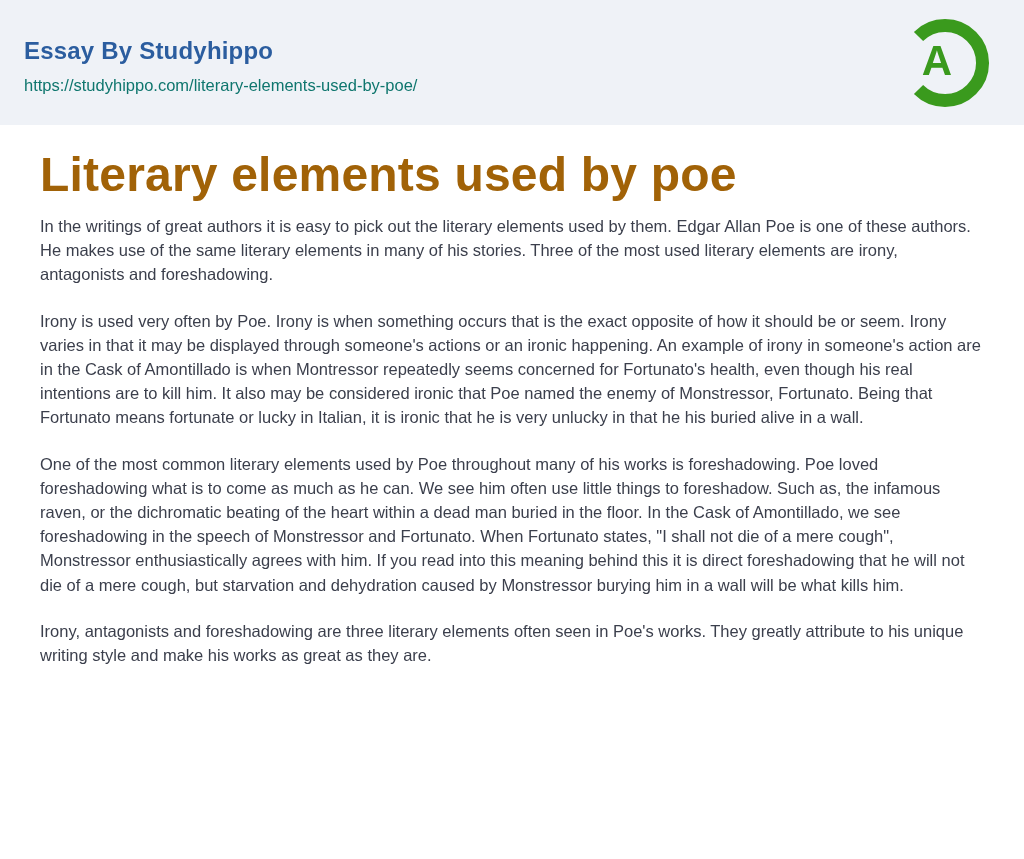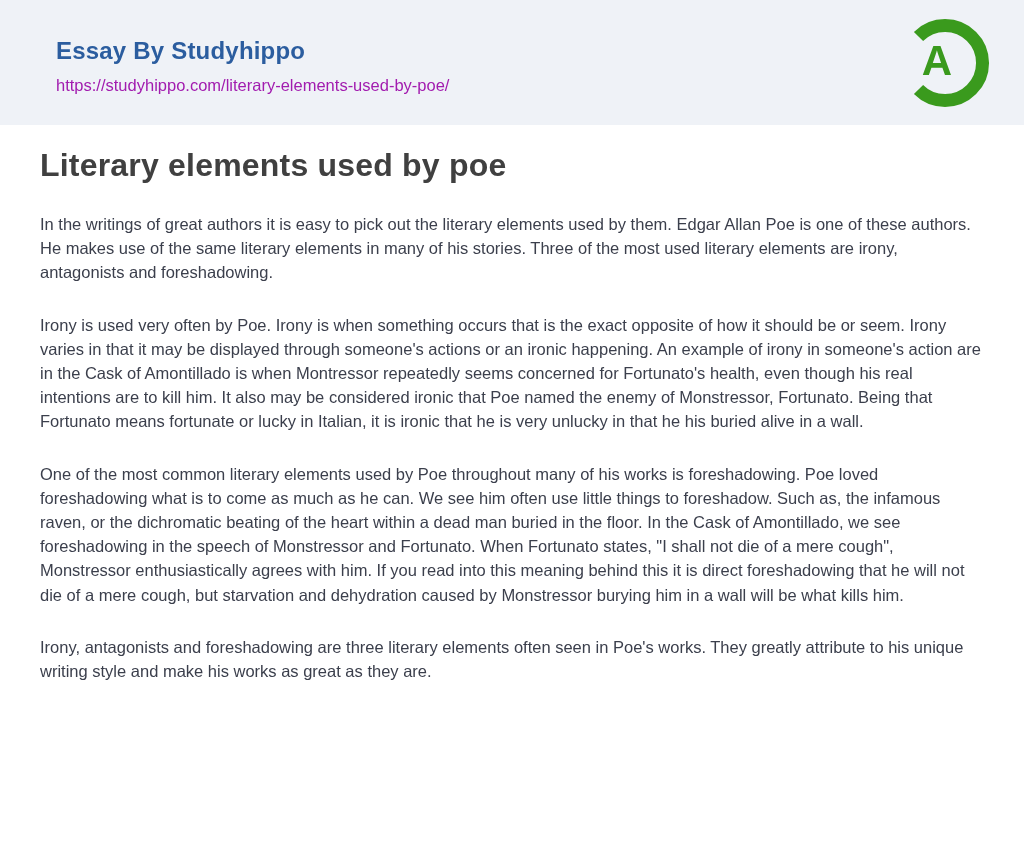--- a/index.html
+++ b/index.html
@@ -16,65 +16,64 @@
     background: #ffffff;
   }
   
   .header {
     width: 100%;
     height: 125px;
     background: #eff2f7;
     display: flex;
     align-items: center;
     justify-content: space-between;
-    padding: 0 34px 0 56px;
+    padding: 0 34px 0 24px;
   }
   .header-left { display: flex; flex-direction: column; gap: 11px; padding-top: 6px; }
   .site-title {
     color: #2b5d9f;
     font-size: 24px;
     font-weight: 700;
     letter-spacing: 0.2px;
     text-decoration: none;
   }
   .site-url {
-    color: #a21caf;
+    color: #0f766e;
     font-size: 16.5px;
     font-weight: 400;
     text-decoration: none;
   }
   .logo { width: 90px; height: 90px; display: block; }
   .logo text {
     font-family: "Liberation Sans", sans-serif;
     font-weight: 600;
   }
   
   .content {
     padding: 22px 40px 0 40px;
   }
   .article-title {
-    color: #404040;
-    font-size: 32px;
+    color: #a16207;
+    font-size: 48px;
     font-weight: 800;
     letter-spacing: 0.2px;
     margin-bottom: 12px;
   }
   .article-subtitle {
     color: #3b3f4c;
     font-size: 16.5px;
     font-weight: 400;
     margin-bottom: 23px;
   }
   .article-body p {
     color: #3b3f4c;
     font-size: 16.5px;
     line-height: 24.2px;
     margin-bottom: 22px;
     max-width: 946px;
-    margin-top: 28px;
   }
 </style>
 </head>
 <body>
 
 <div class="page">
 
   <div class="header">
     <div class="header-left">
       <a class="site-title">Essay By Studyhippo</a>

